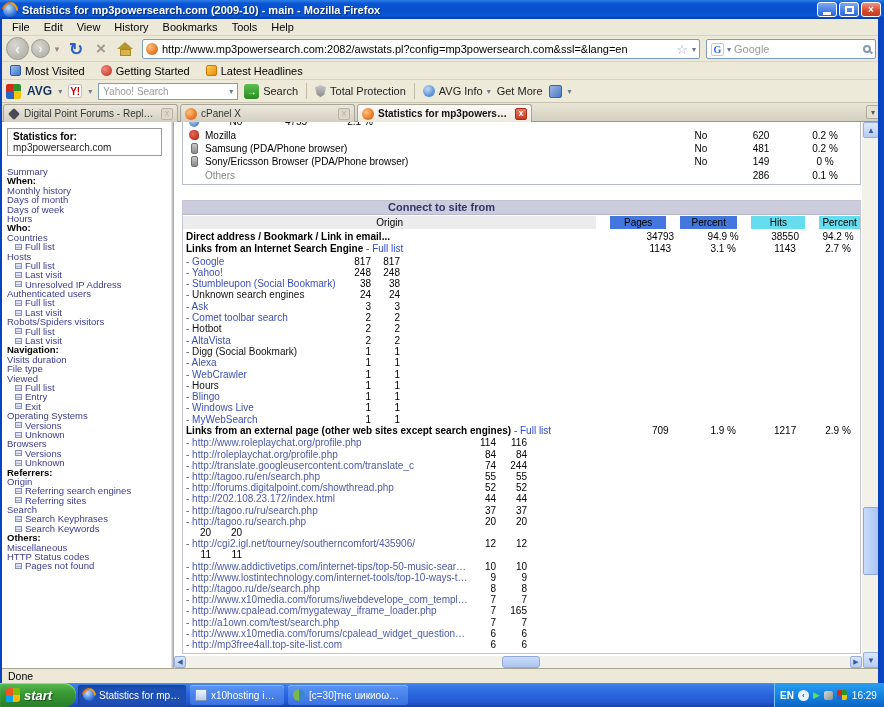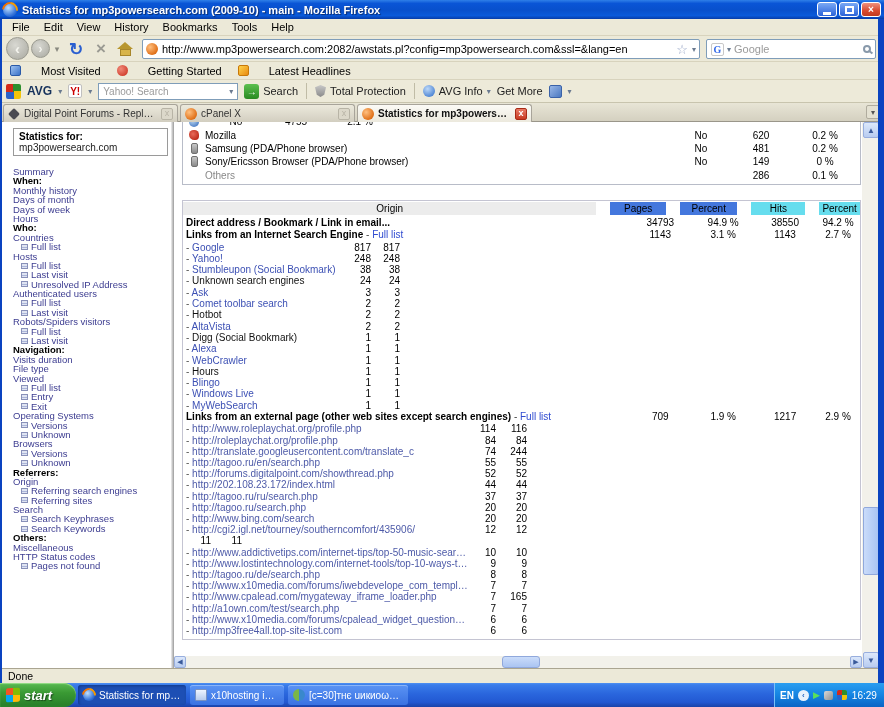--- a/index.html
+++ b/index.html
@@ -42,21 +42,21 @@
   .url-text{font-size:11px;color:#000;white-space:nowrap;overflow:hidden;flex:1}
   .i-star{color:#9aa8c8;font-size:13px;flex:none}
   .dd{color:#6a7a90;font-size:8px;flex:none}
   .searchbox{position:absolute;left:704px;top:3px;width:170px;height:20px;background:#fff;border:1px solid #7f9db9;border-radius:2px;display:flex;align-items:center;padding:0 4px;gap:3px}
   .i-g{width:13px;height:13px;border:1px solid #c8c8c8;border-radius:2px;font-size:10px;font-weight:bold;color:#3369e8;display:flex;align-items:center;justify-content:center;font-family:"Liberation Serif",serif}
   .search-ph{font-size:11px;color:#9a9a9a;flex:1}
   .i-mag{width:8px;height:8px;border:2px solid #8899aa;border-radius:50%;position:relative;flex:none}
   .i-mag::after{content:"";position:absolute;width:5px;height:2px;background:#8899aa;right:-4px;bottom:-2px;transform:rotate(40deg)}
 
   .bookmarksbar{position:absolute;left:2px;top:62px;width:876px;height:18px;background:#ece9d8;border-bottom:1px solid #d8d3bd;display:flex;align-items:center;gap:16px;padding-left:8px}
-  .bm{display:flex;align-items:center;gap:20px;font-size:11px;color:#000}
+  .bm{display:flex;align-items:center;gap:4px;font-size:11px;color:#000}
   .i-mostv{width:11px;height:11px;border-radius:2px;background:linear-gradient(135deg,#9ec2f0,#3a72c8);border:1px solid #2a5aa8}
   .i-getst{width:11px;height:11px;border-radius:50%;background:radial-gradient(circle at 35% 35%,#f08a7a,#c82818)}
   .i-lhead{width:11px;height:11px;border-radius:2px;background:linear-gradient(135deg,#ffd24a,#e88a10);border:1px solid #c87808}
 
   .avgbar{position:absolute;left:2px;top:80px;width:876px;height:23px;background:#edead9;border-bottom:1px solid #c8c4ae;display:flex;align-items:center;gap:6px;padding-left:4px}
   .i-avg{width:15px;height:15px;border-radius:2px;background:conic-gradient(#2d8f2d 0 25%,#f2c40a 0 50%,#2a62c8 0 75%,#d42a1a 0)}
   .avg-brand{font-size:12px;font-weight:bold;color:#16325c}
   .i-y{width:14px;height:14px;background:#fff;border:1px solid #c0c0c0;border-radius:2px;color:#c00;font-weight:bold;font-size:10px;display:flex;align-items:center;justify-content:center}
   .avg-input{width:140px;height:17px;background:#fff;border:1px solid #7f9db9;display:flex;align-items:center;padding:0 4px;justify-content:space-between}
   .avg-ph{font-size:10px;color:#9a9a9a}
@@ -74,21 +74,21 @@
   .tabclose{margin-left:auto;width:12px;height:12px;border-radius:2px;flex:none;display:flex;align-items:center;justify-content:center;font-size:9px;line-height:1;background:#dcd8ca;border:1px solid #b8b4a6;color:#b8b4a6}
   .tab.active .tabclose{background:linear-gradient(180deg,#e87a66,#c83a22);border:1px solid #a82a16;color:#fff;font-weight:bold}
   .t-ic{width:12px;height:12px;flex:none}
   .t-ic.dp{background:#4a4a52;transform:rotate(45deg) scale(.7);border-radius:2px}
   .t-ic.cp{border-radius:50%;background:radial-gradient(circle at 35% 35%,#ffc080,#e07018 70%,#b85810)}
   .tab-lbl{overflow:hidden;text-overflow:ellipsis}
   .tablist-btn{position:absolute;right:2px;top:2px;width:14px;height:14px;background:#e4e1d2;border:1px solid #b0ac9e;border-radius:2px;font-size:8px;color:#555;display:flex;align-items:center;justify-content:center}
 
   
   .content{position:absolute;left:2px;top:122px;width:876px;height:546px;background:#fff;font-family:"Liberation Sans",sans-serif}
-  .sidebar{position:absolute;left:6px;top:0;width:168px;height:534px;padding:6px 0 0 5px;overflow:hidden}
+  .sidebar{position:absolute;left:0;top:0;width:168px;height:534px;padding:6px 0 0 5px;overflow:hidden}
   .statbox{width:155px;border:1px solid #9a9a9a;padding:2px 5px;background:#fff}
   .statbox-lbl{font-size:10px;font-weight:bold;color:#000}
   .statbox-site{font-size:10px;color:#222}
   .smenu{margin-top:11px;font-size:9.5px;line-height:9.4px}
   .sbrow{height:9.4px;white-space:nowrap;display:flex;align-items:center}
   .sbrow.header{font-weight:bold;color:#000}
   .sbrow.link{color:#3c3c90}
   .sbrow.sub{color:#3c3c90;padding-left:8px}
   .sbrow.sub .subic{display:inline-block;width:7px;height:6px;border:1px solid #8890b8;background:linear-gradient(180deg,#dfe4f2 0 2px,#aab4d8 2px 3px,#dfe4f2 3px);margin-right:3px;flex:none}
   .vsep{position:absolute;left:169px;top:0;width:3px;height:546px;background:linear-gradient(90deg,#f0f0f0,#9a9a9a)}
@@ -576,20 +576,21 @@
           <div class="brow others">
             <span class="ic"></span>
             <span class="nm">Others</span>
             <span class="g"></span>
             <span class="h">286</span>
             <span class="p">0.1 %</span>
           </div>
         </div>
 
       <div class="ctable">
+        <div class="ctitle">Connect to site from</div>
         <div class="chead">
           <span class="origin">Origin</span>
           <span class="cc c1">Pages</span>
           <span class="cc c2">Percent</span>
           <span class="cc c3">Hits</span>
           <span class="cc c4">Percent</span>
         </div>
         <div class="crows">
 
           <div class="mrow">
@@ -753,21 +754,20 @@
                 <span class="n2">37</span>
               </div>
 
               <div class="urow">
                 <span class="lbl">http://tagoo.ru/search.php</span>
                 <span class="n1">20</span>
                 <span class="n2">20</span>
               </div>
 
               <div class="urow">
-                <span class="lbl">http://www.bing.com/search</span>
                 <span class="n1">20</span>
                 <span class="n2">20</span>
               </div>
 
               <div class="urow">
                 <span class="lbl">http://cgi2.igl.net/tourney/southerncomfort/435906/</span>
                 <span class="n1">12</span>
                 <span class="n2">12</span>
               </div>
 

